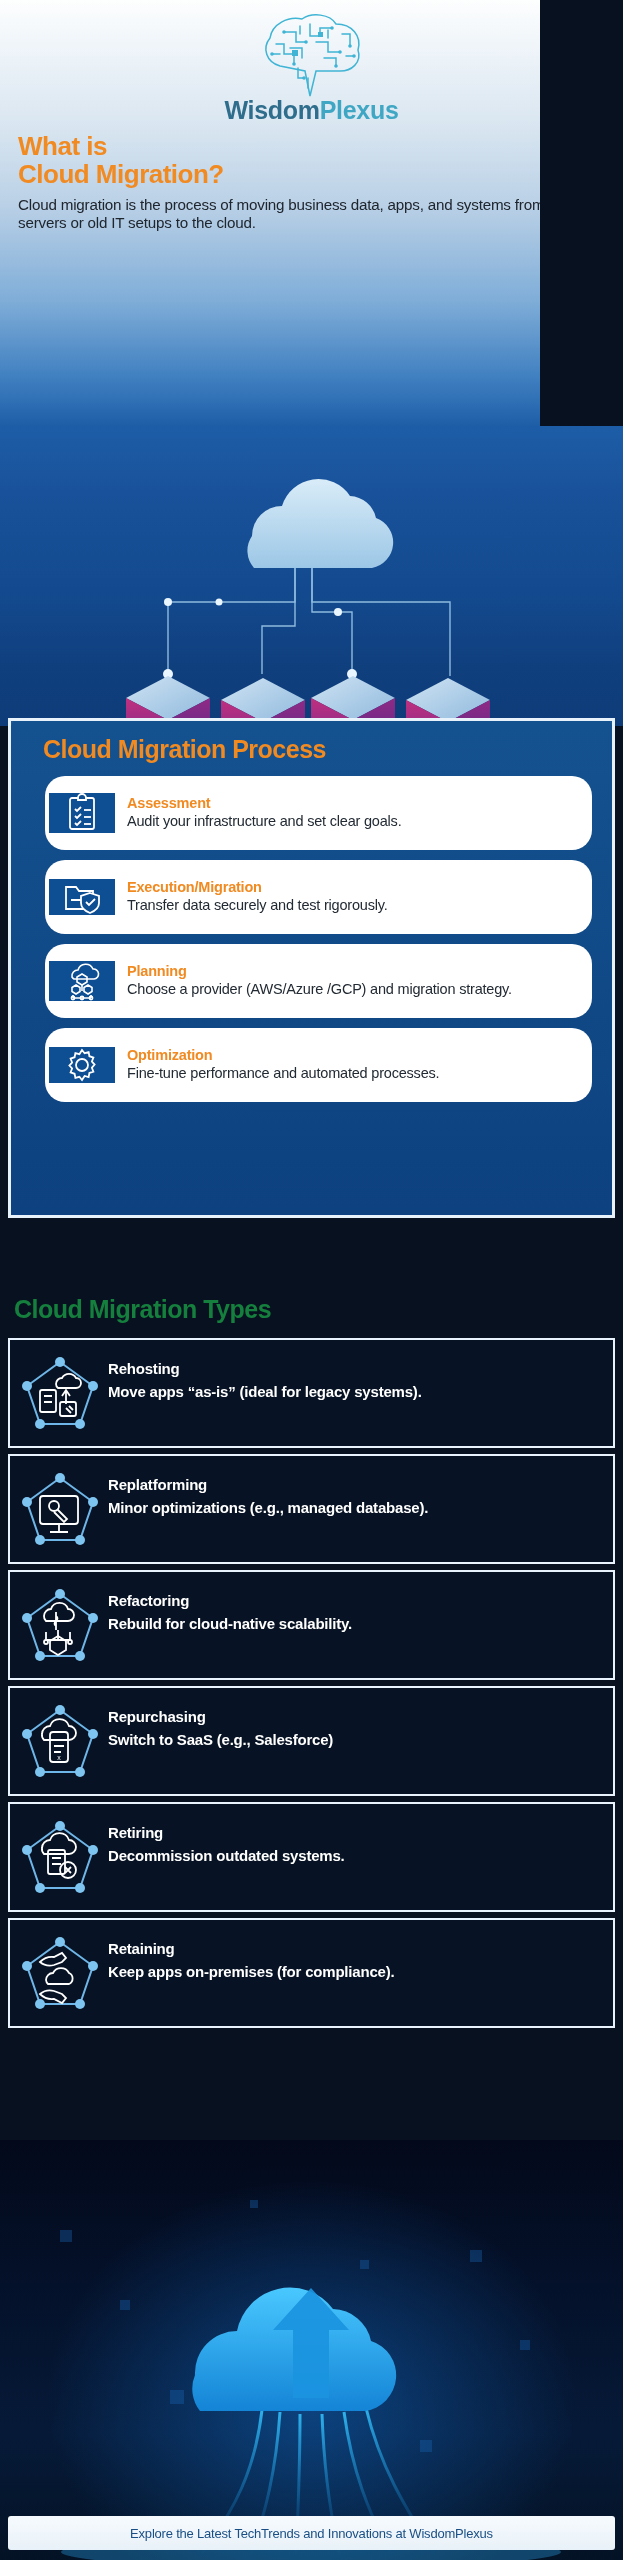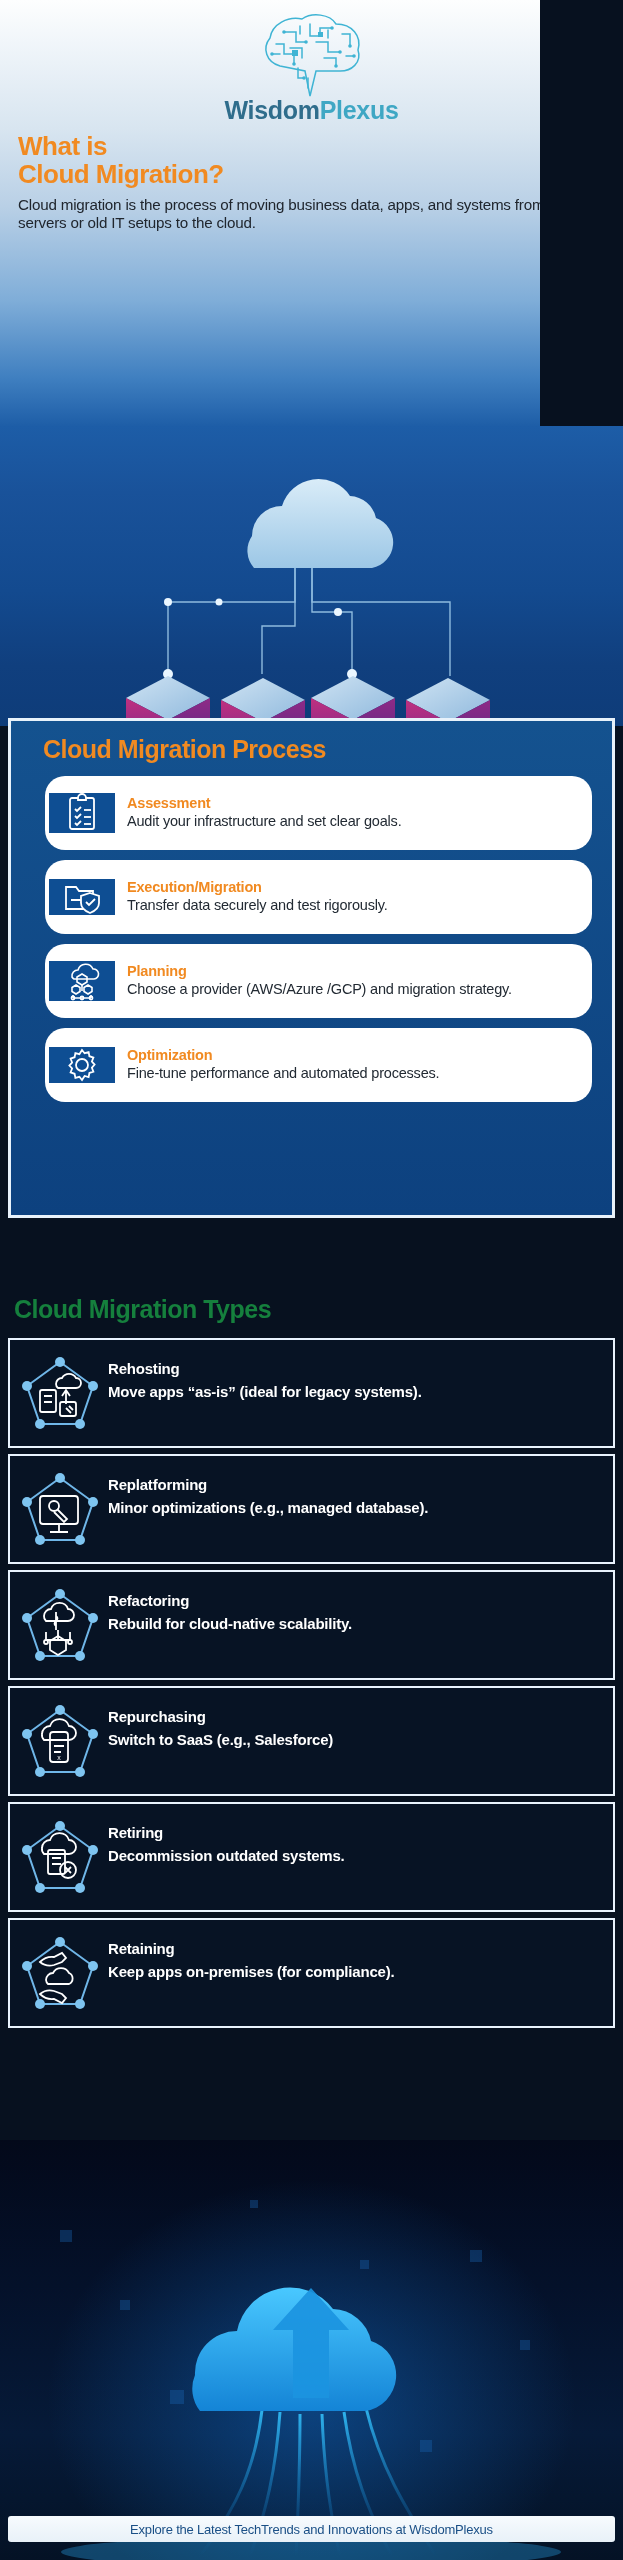--- a/index.html
+++ b/index.html
@@ -93,21 +93,21 @@
 
   
   .bottom {
     position:absolute; left:0; top:2140px; width:623px; height:420px;
     background:
       radial-gradient(ellipse at 50% 62%, rgba(20,120,220,.45) 0%, rgba(4,14,32,0) 60%),
       linear-gradient(180deg,#03091a 0%, #04112a 35%, #061a38 70%, #041225 100%);
     overflow:hidden;
   }
   .footer-pill {
-    position:absolute; left:8px; top:2516px; width:607px; height:26px;
+    position:absolute; left:8px; top:2516px; width:607px; height:34px;
     background:linear-gradient(180deg,#f7fbfe 0%, #e8f1f8 100%);
     border-radius:3px;
     display:flex; align-items:center; justify-content:center;
   }
   .footer-pill span {
     color:#1a4f86; font-size:13px; font-weight:500; letter-spacing:-0.2px;
   }
 </style>
 </head>
 <body>

